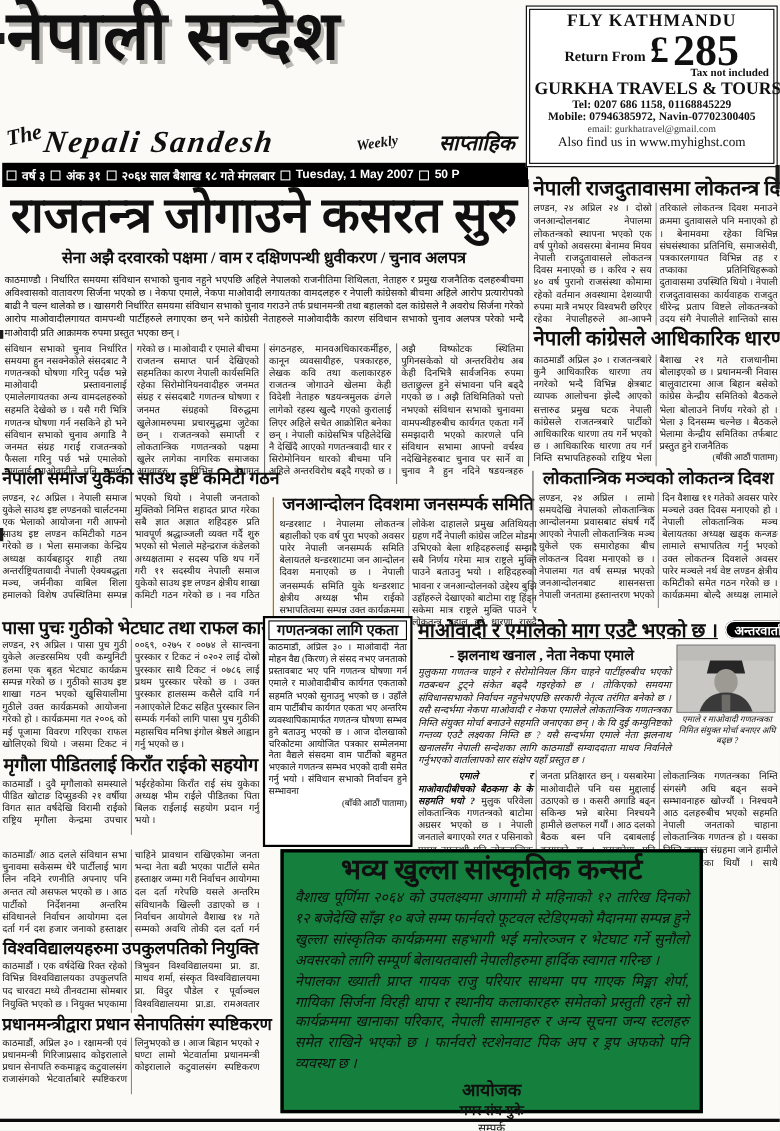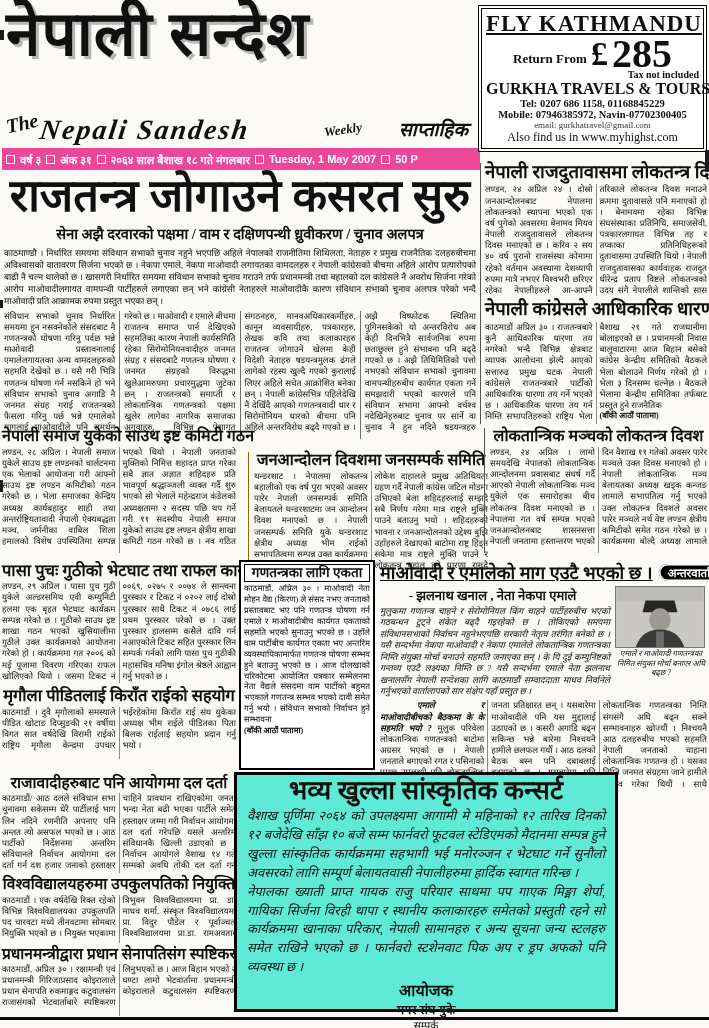--- a/index.html
+++ b/index.html
@@ -16,47 +16,47 @@
     text-shadow:3px 3px 0 #b9b7b2; white-space:nowrap;
   }
   .mast-script-row { position:absolute; left:0; top:96px; width:100%; }
   .mast-the { position:absolute; left:0px; top:14px; font-style:italic; font-weight:bold; font-size:20px; transform:rotate(-12deg); }
   .mast-script { position:absolute; left:34px; top:16px; font-style:italic; font-weight:900; font-size:28px; letter-spacing:2px; transform:skewX(-8deg); }
   .mast-weekly { position:absolute; left:318px; top:24px; font-style:italic; font-weight:bold; font-size:13px; transform:rotate(-8deg); }
   .mast-np-weekly { position:absolute; right:6px; top:18px; font-weight:900; font-style:italic; font-size:19px; }
   
   #datebar {
     position:absolute; left:2px; top:148px; width:478px; height:22px;
-    background:#ec4899; color:#fff; display:flex; align-items:center;
+    background:#000000; color:#fff; display:flex; align-items:center;
     font-family:"Liberation Sans", sans-serif; font-weight:bold; font-size:11px;
     padding:0 4px; gap:5px; white-space:nowrap;
   }
   .cbx { display:inline-block; width:9px; height:9px; border:1.5px solid #fff; background:transparent; flex:0 0 auto; }
   
   #adbox {
     position:absolute; left:478px; top:5px; width:229px; height:147px;
     border:4px double #000; background:#fff; padding:2px 4px; text-align:center;
   }
-  .ad-l1 { font-size:23px; font-weight:bold; letter-spacing:1px; white-space:nowrap;text-decoration:underline; }
+  .ad-l1 { font-size:16px; font-weight:bold; letter-spacing:1px; white-space:nowrap; }
   .ad-price-row { display:flex; align-items:center; justify-content:center; gap:4px; margin-top:-2px; }
   .ad-return { font-size:13px; font-weight:bold; margin-top:10px; }
   .ad-pound { font-size:34px; font-weight:900; }
   .ad-price { font-size:40px; font-weight:900; line-height:0.9; }
   .ad-tax { font-size:10px; font-weight:bold; text-align:right; margin-top:-4px; }
   .ad-company { font-size:16px; font-weight:bold; white-space:nowrap; }
   .ad-tel, .ad-mob { font-size:10.5px; font-weight:bold; white-space:nowrap; }
   .ad-email { font-size:9px; color:#333; }
   .ad-web { font-size:12px; }
   
   .headline { font-weight:900; text-align:center; line-height:1.05; }
   .body-txt { text-align:justify; font-size:8.6px; line-height:1.3; overflow:hidden; }
   .cols2 { column-count:2; column-gap:7px; column-rule:1px solid #8a8a8a; }
   .cols3 { column-count:3; column-gap:7px; column-rule:1px solid #8a8a8a; }
   .cols4 { column-count:4; column-gap:9px; column-rule:1px solid #6f6f6f; }
-  .cont { display:block; text-align:left; font-size:8px; font-weight:bold; }
+  .cont { display:block; text-align:right; font-size:8px; font-weight:normal; }
   
   #main-story { position:absolute; left:2px; top:173px; width:476px; }
   #main-story .headline { font-size:45px; letter-spacing:0px; white-space:nowrap; text-align:center; }
   .subhead { font-weight:bold; text-align:center; font-size:14.5px; margin-top:3px; }
   .lead { font-size:8.8px; text-align:justify; line-height:1.35; margin:5px 2px 3px 2px; }
   #main-cols { height:128px; margin:2px; }
   
   #right-rail { position:absolute; left:480px; top:163px; width:227px; border-left:1px solid #555; padding-left:4px; }
   #right-rail .headline { font-size:18.5px; margin-bottom:2px; white-space:nowrap; }
   .rr-body { height:112px; margin-bottom:4px; }
@@ -91,22 +91,22 @@
   .iv-caption { font-size:7.8px; font-style:italic; line-height:1.25; text-align:center; margin-top:1px; }
   .iv-qa { height:100px; margin-top:3px; }
   .q { font-weight:bold; font-style:italic;margin-left:37px; }
   
   #b4-left { position:absolute; left:2px; top:772px; width:234px; }
   #b4-left .headline { font-size:15.5px; white-space:nowrap; margin:3px 0 2px 0; }
   .raja-body { height:80px; }
   .uni-body { height:48px; }
   .pm-body { height:52px; }
   #concert-box {
-    position:absolute; left:234px; top:772px; width:384px; height:240px;
-    border:3px solid #000; background:#5eead4; padding:2px 10px; 
+    position:absolute; left:255px; top:772px; width:384px; height:240px;
+    border:3px solid #000; background:#15803d; padding:2px 10px; 
   }
   #concert-box .headline { font-size:26px; margin-bottom:3px; }
   .concert-p { font-size:13px; font-style:italic; text-align:justify; line-height:1.45; }
   .c-org { text-align:center; font-weight:bold; font-size:16px; margin-top:2px; }
   .c-org2 { text-align:center; font-weight:bold; font-size:12.5px; }
   .c-contact { text-align:center; font-size:10.5px; }
   .c-phones { text-align:center; font-weight:900; font-size:21px; letter-spacing:1px; }
   
   #bottom-rule { position:absolute; left:0; top:1017px; width:709px; height:3px; background:#0c0c0c; }
   .artifact { position:absolute; background:#1a1a1a; }
@@ -252,21 +252,20 @@
       <span class="q">एमाले र माओवादीबीचको बैठकमा के के सहमति भयो ?</span>
       <span>मुलुक परिवेला लोकतान्त्रिक गणतन्त्रको बाटोमा अग्रसर भएको छ । नेपाली जनताले बगाएको रगत र पसिनाको प्रमुख उपलब्धी पनि लोकतान्त्रिक गणतन्त्र नै हो । त्यसका निम्ति आम जनता प्रतिक्षारत छन् ।</span>
       <span>यसबारेमा माओवादीले पनि यस मुद्दालाई उठाएको छ । कसरी अगाडि बढ्न सकिन्छ भन्ने बारेमा निश्चयनै हामीले छलफल गर्यौं । आठ दलको बैठक बस्न पनि दबाबलाई बढाएको छ । यसबारेमा पनि हामीले छलफल गर्यौं र लोकतान्त्रिक गणतन्त्रका निम्ति संगसंगै अघि बढ्न सक्ने सम्भावनाहरु खोज्यौं ।</span>
       <span>निश्चयनै आठ दलहरुबीच भएको सहमति नेपाली जनताको चाहाना लोकतान्त्रिक गणतन्त्र हो । यसका निम्ति जनमत संग्रहमा जाने हामीले प्रस्ताव गरेका थियौं । साथै माओवादीले संसदबाटै गणतन्त्र घोषणा गर्नु पर्ने प्रस्ताव अघि</span>
       
     </div>
   </div>
 
   <div id="b4-left">
     <div>
-      <div class="headline">राजावादीहरुबाट पनि आयोगमा दल दर्ता</div>
       <div class="raja-body cols2 body-txt">
         <span>काठमाडौं/ आठ दलले संविधान सभा चुनावमा सकेसम्म धेरै पार्टीलाई भाग लिन नदिने रणनीति अपनाए पनि अन्तत त्यो असफल भएको छ । आठ पार्टीको निर्देशनमा अन्तरिम संविधानले निर्वाचन आयोगमा दल दर्ता गर्न दश हजार जनाको हस्ताक्षर चाहिने प्रावधान राखिएकोमा जनता भन्दा नेता बढी भएका पार्टीले समेत हस्ताक्षर जम्मा गरी निर्वाचन आयोगमा दल दर्ता गरेपछि यसले अन्तरिम संविधानकै खिल्ली उडाएको छ । निर्वाचन आयोगले वैशाख १४ गते सम्मको अवधि तोकी दल दर्ता गर्न भनेको थियो । एक महिनाको अवधिमा आयोग समक्ष राजावादी र मधेशी भनिएका</span>
         
       </div>
     </div>
     <div>
       <div class="headline">विश्वविद्यालयहरुमा उपकुलपतिको नियुक्ति</div>
       <div class="uni-body cols2 body-txt">
         <span>काठमाडौं । एक वर्षदेखि रिक्त रहेको विभिन्न विश्वविद्यालयका उपकुलपति पद चारवटा मध्ये तीनवटामा सोमबार नियुक्ति भएको छ । नियुक्त भएकामा त्रिभुवन विश्वविद्यालयमा प्रा. डा. माधव शर्मा, संस्कृत विश्वविद्यालयमा प्रा. विदुर पौडेल र पूर्वाञ्चल विश्वविद्यालयमा प्रा.डा. रामअवतार यादव छन् । उनीहरुमध्ये शर्मा एमाले, पौडेल कांग्रेस प्रजातान्त्रिक</span>
         

